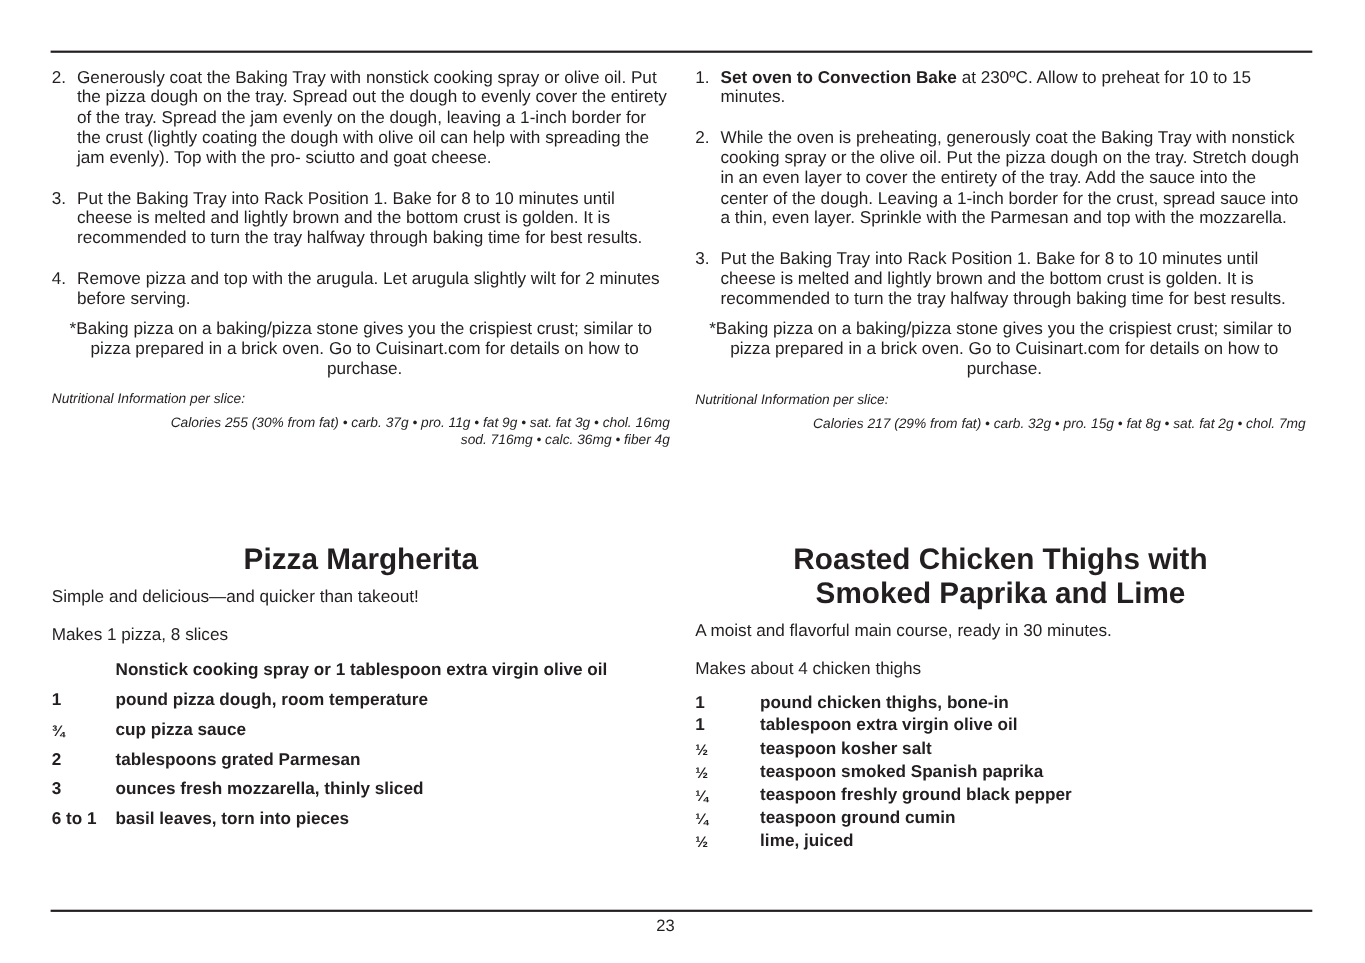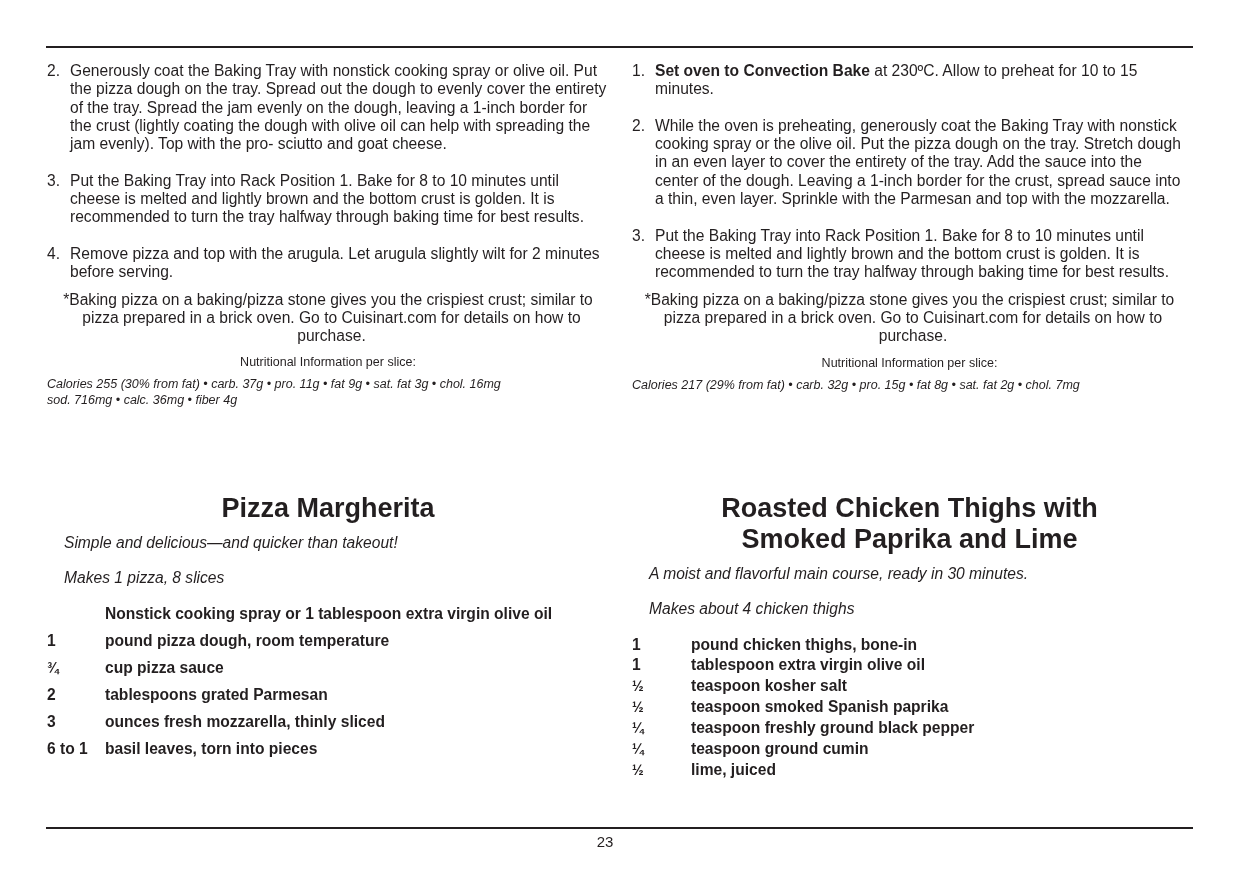--- a/index.html
+++ b/index.html
@@ -13,25 +13,25 @@
   .page-number { position: absolute; top: 833px; left: 0; width: 1210px; text-align: center; font-size: 15px; }
 
   .col { position: absolute; font-size: 15.6px; line-height: 18.3px; }
   .col.left { left: 47px; width: 562px; }
   .col.right { left: 632px; width: 555px; }
 
   ol.steps { list-style: none; margin: 0; padding: 0; }
   ol.steps li { position: relative; padding-left: 23px; margin-bottom: 18.3px; }
   ol.steps li .num { position: absolute; left: 0; top: 0; }
   .note { text-indent: -7px; padding-left: 7px; margin: 0 0 9px 0; text-align: center; }
-  .nutri-title { text-align: center; font-size: 12.5px; line-height: 16px; margin-top: 0; }
-  .nutri-body { text-align: left; font-style: italic; font-size: 12.5px; line-height: 16px; margin-top: 6px; }
+  .nutri-title { text-align: left; font-style: italic; font-size: 12.5px; line-height: 16px; margin-top: 0; }
+  .nutri-body { text-align: right; font-style: italic; font-size: 12.5px; line-height: 16px; margin-top: 6px; }
 
   .recipe-title { text-align: center; font-weight: bold; font-size: 27px; line-height: 31px; margin: 0; }
-  .intro { margin: 17px; font-style: italic; }
+  .intro { margin: 0; }
   .ing-table { border-collapse: collapse; font-weight: bold; }
   .ing-table td { padding: 0; vertical-align: top; }
   .ing-table td.qty { width: 58px; }
   .left .ing-table tr td { padding-bottom: 8.8px; }
   .right .ing-table tr td { padding-bottom: 2.6px; }
   .right .ing-table td.qty { width: 59px; }
   .frac { font-size: 14px; }
 </style>
 </head>
 <body>

